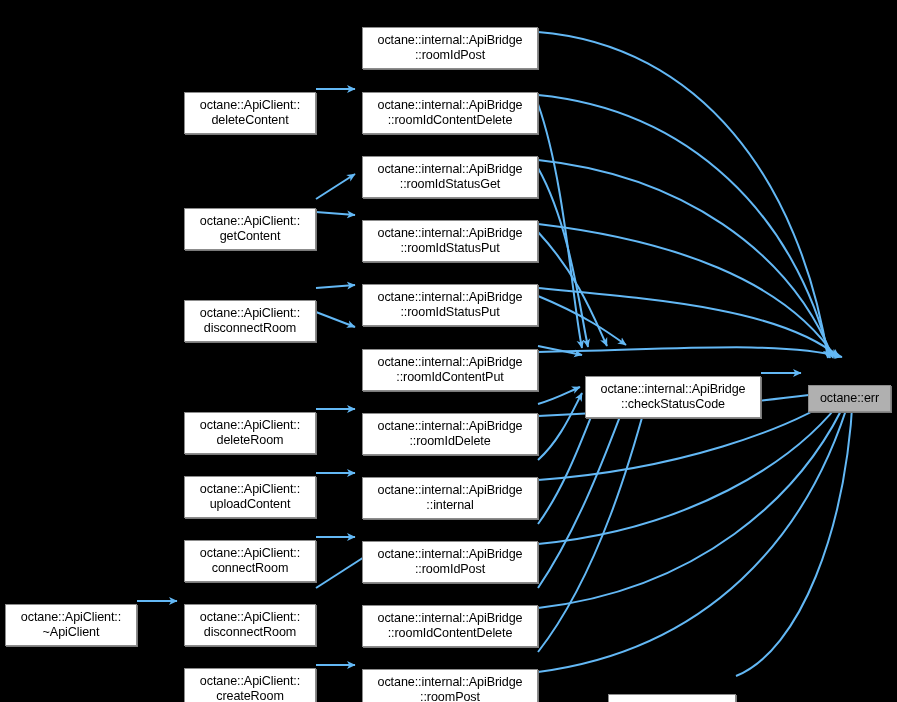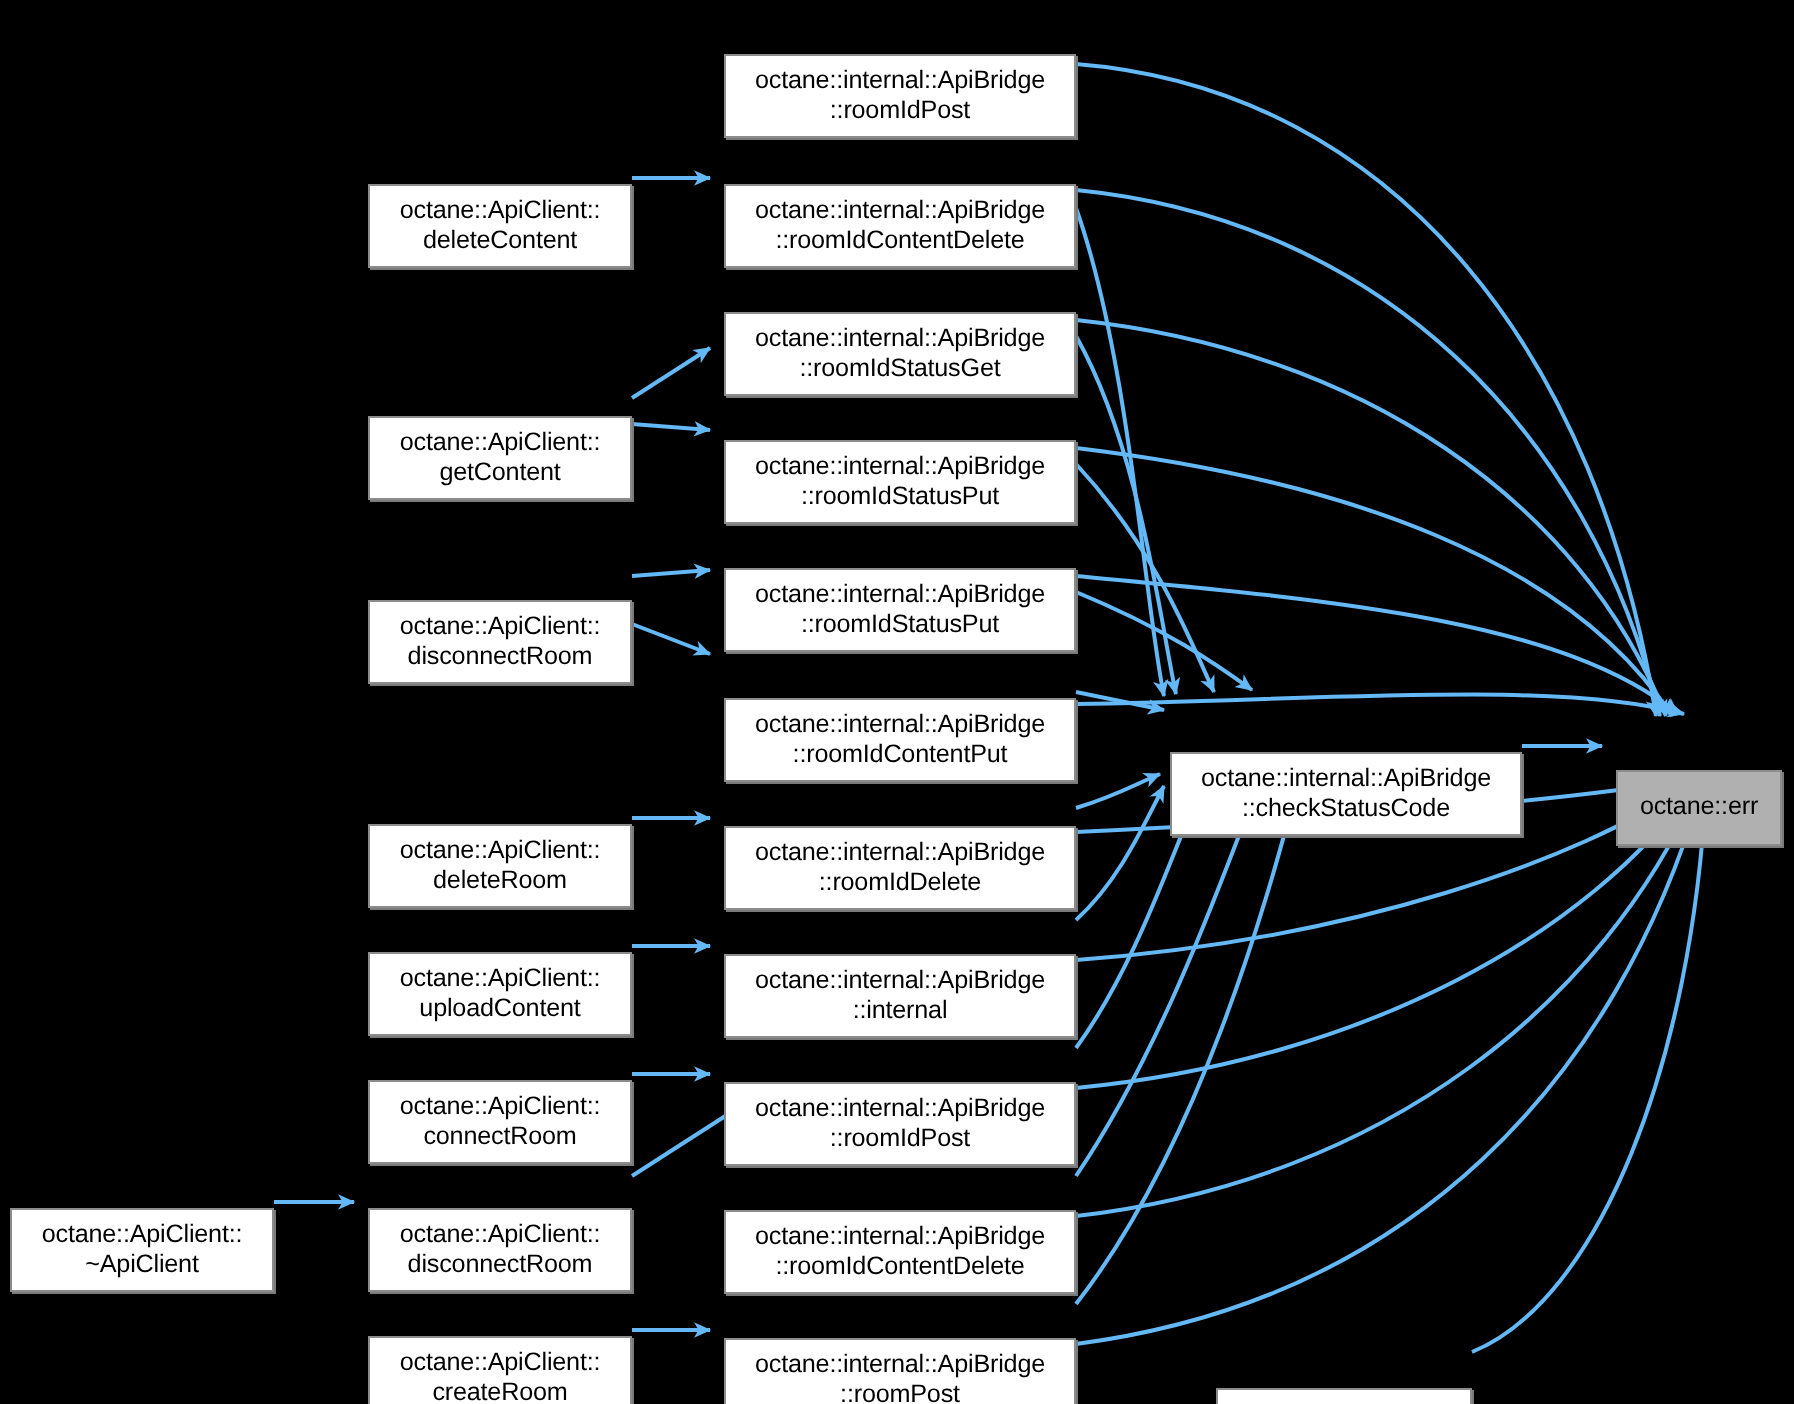--- a/index.html
+++ b/index.html
@@ -132,21 +132,21 @@
         <span class="ln">disconnectRoom</span>
       </div>
       <div class="node" style="left: 362px; top: 325px; width: 176px; height: 42px;">
         <span class="ln">octane::internal::ApiBridge</span>
         <span class="ln">::roomIdContentPut</span>
       </div>
       <div class="node" style="left: 585px; top: 352px; width: 176px; height: 42px;">
         <span class="ln">octane::internal::ApiBridge</span>
         <span class="ln">::checkStatusCode</span>
       </div>
-      <div class="node highlight" style="left: 808px; top: 361px; width: 83px; height: 38px;">
+      <div class="node highlight" style="left: 808px; top: 361px; width: 83px; height: 27px;">
         <span class="ln">octane::err</span>
       </div>
       <div class="node" style="left: 184px; top: 388px; width: 132px; height: 42px;">
         <span class="ln">octane::ApiClient::</span>
         <span class="ln">deleteRoom</span>
       </div>
       <div class="node" style="left: 362px; top: 389px; width: 176px; height: 42px;">
         <span class="ln">octane::internal::ApiBridge</span>
         <span class="ln">::roomIdDelete</span>
       </div>

